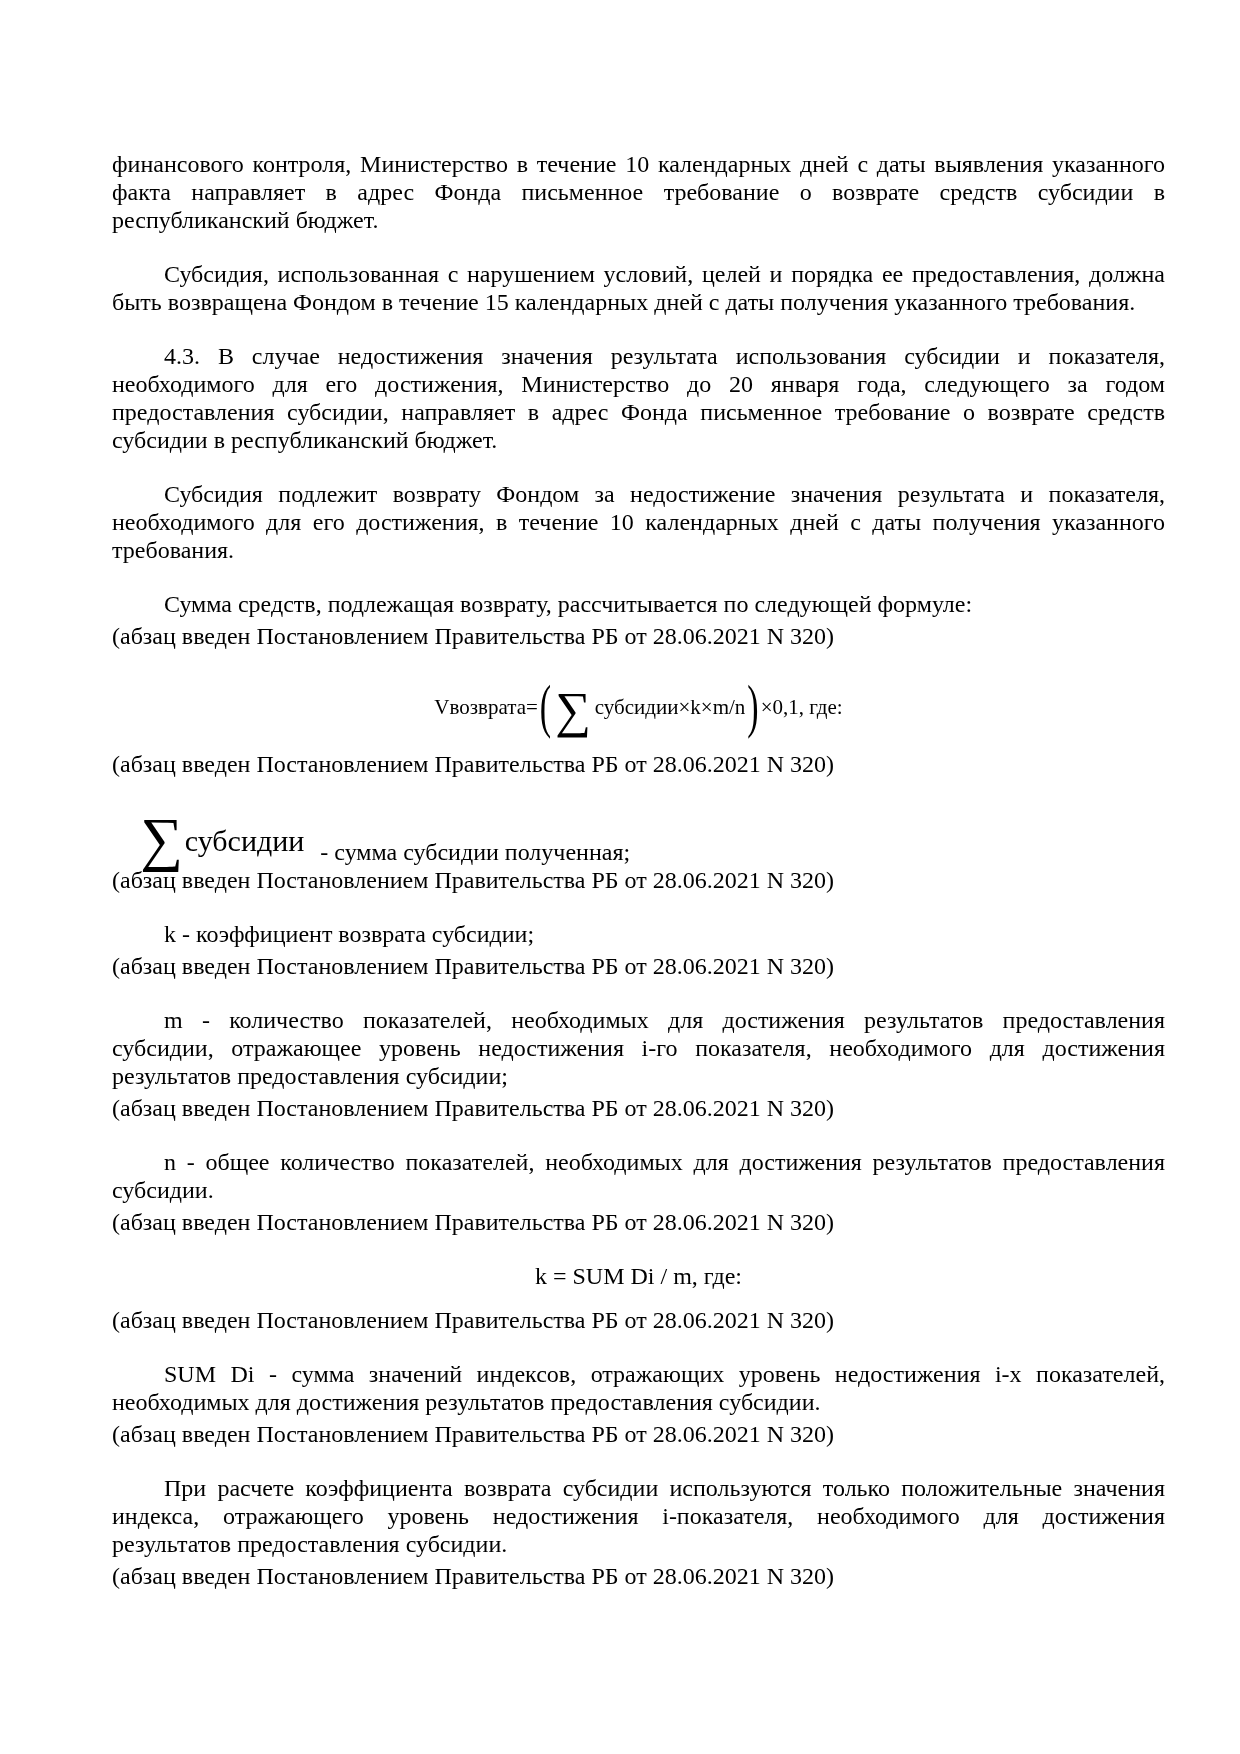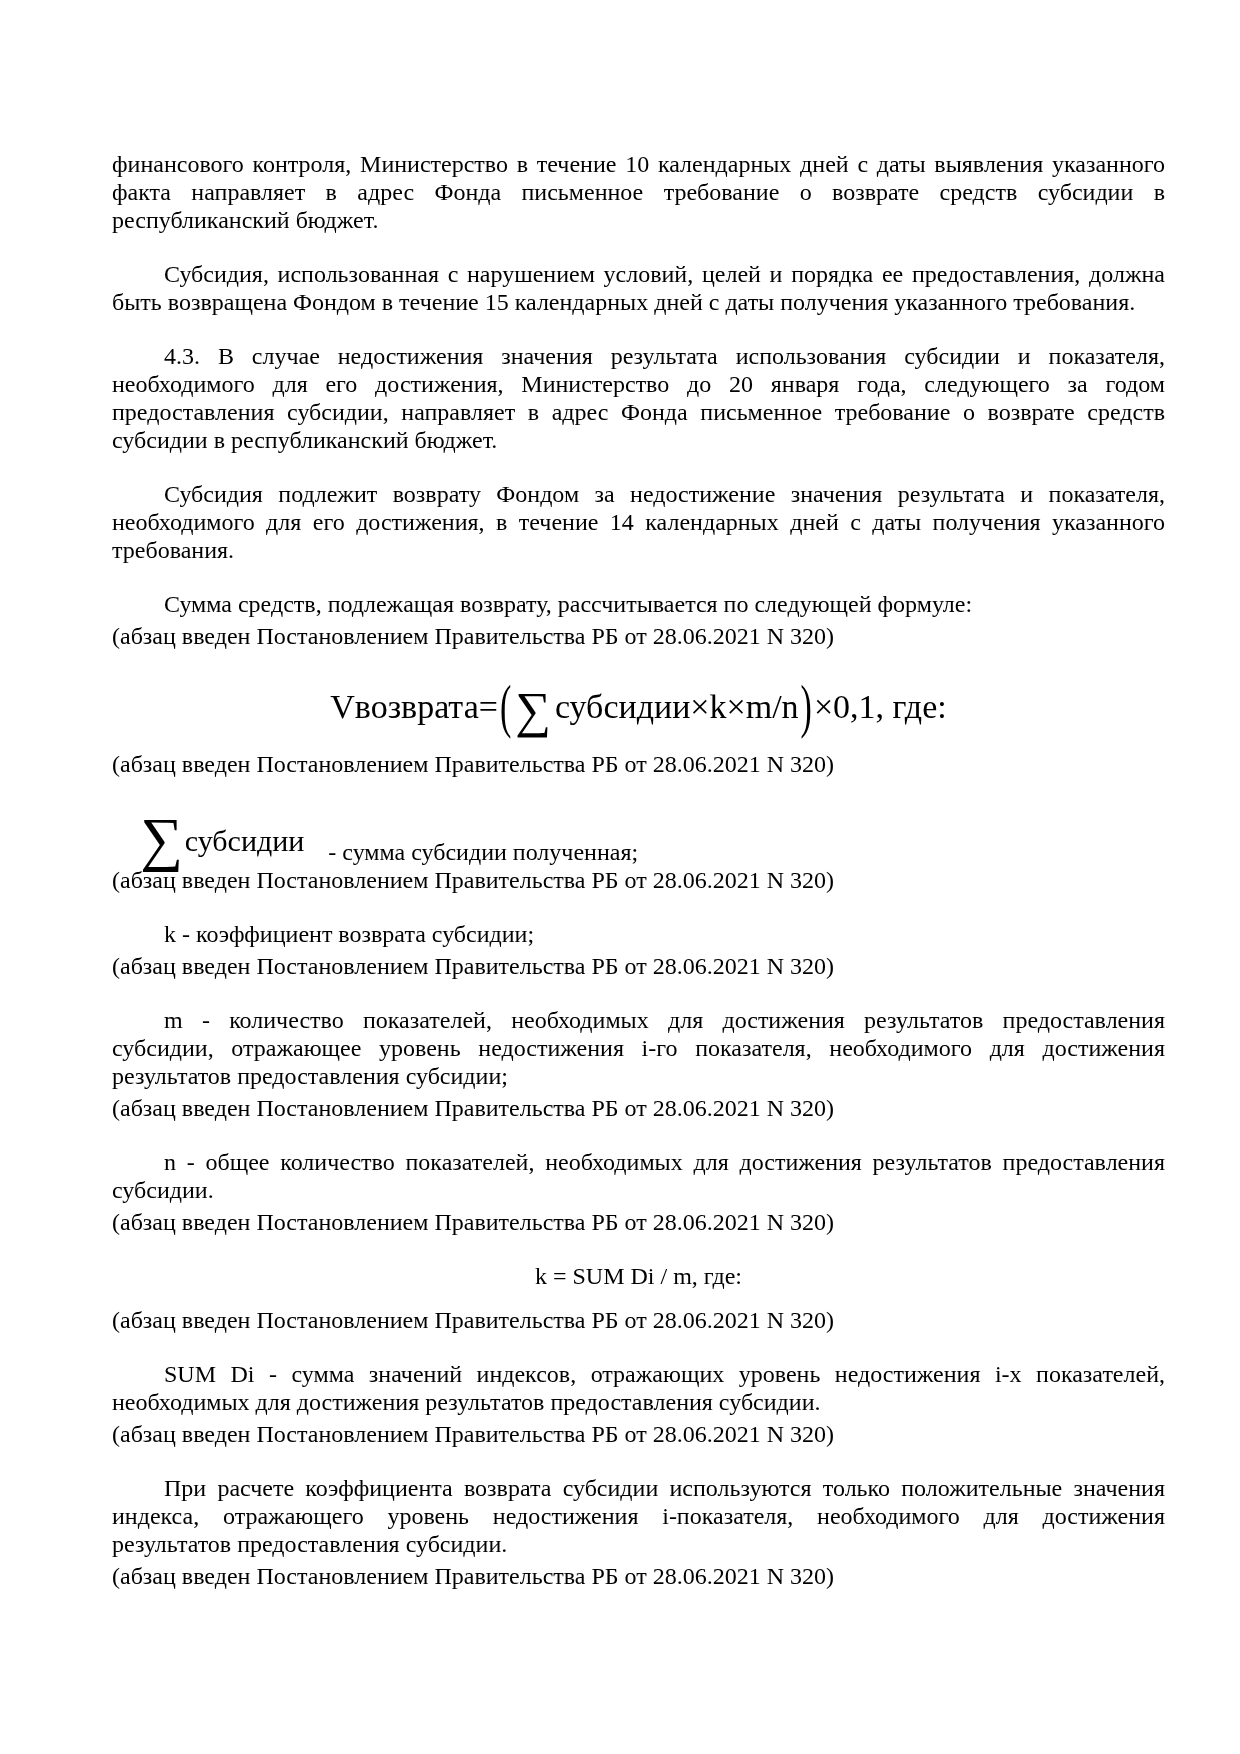--- a/index.html
+++ b/index.html
@@ -31,21 +31,21 @@
   .note.last { margin-bottom: 0; }
 
   
   .formula-line {
     display: flex;
     justify-content: center;
     align-items: center;
     margin: 16px 0 12px 0;
     height: 62px;
   }
-  .f-txt { font-size: 34px; line-height: 1; white-space: pre; }
+  .f-txt { font-size: 21px; line-height: 1; white-space: pre; }
   .paren {
     display: inline-block;
     font-size: 34px;
     line-height: 1;
     transform: scaleY(1.75);
     margin: 0 2px;
   }
   .sigma {
     font-size: 50px;
     line-height: 1;
@@ -55,41 +55,41 @@
   }
 
   
   .sigma-def {
     display: flex;
     align-items: flex-end;
     margin: 6px 0 0 28px;
     height: 62px;
   }
   .sigma-big { font-size: 60px; line-height: 0.9; }
-  .sigma-label { font-size: 30px; line-height: 1; margin: 0 8px 10px 2px; }
+  .sigma-label { font-size: 30px; line-height: 1; margin: 0 0 10px 2px; }
   .sigma-rest { font-size: 24px; line-height: 1; margin: 0 0 2px 16px; }
 
   
   .formula-center {
     text-align: center;
     margin: 18px 0 16px 0;
   }
 </style>
 </head>
 <body>
 
 <div class="page">
 
   <p class="p first">финансового контроля, Министерство в течение 10 календарных дней с даты выявления указанного факта направляет в адрес Фонда письменное требование о возврате средств субсидии в республиканский бюджет.</p>
 
   <p class="p">Субсидия, использованная с нарушением условий, целей и порядка ее предоставления, должна быть возвращена Фондом в течение 15 календарных дней с даты получения указанного требования.</p>
 
   <p class="p">4.3. В случае недостижения значения результата использования субсидии и показателя, необходимого для его достижения, Министерство до 20 января года, следующего за годом предоставления субсидии, направляет в адрес Фонда письменное требование о возврате средств субсидии в республиканский бюджет.</p>
 
-  <p class="p">Субсидия подлежит возврату Фондом за недостижение значения результата и показателя, необходимого для его достижения, в течение 14 календарных дней с даты получения указанного требования.</p>
+  <p class="p">Субсидия подлежит возврату Фондом за недостижение значения результата и показателя, необходимого для его достижения, в течение 10 календарных дней с даты получения указанного требования.</p>
 
   <p class="p tight">Сумма средств, подлежащая возврату, рассчитывается по следующей формуле:</p>
   <p class="note">(абзац введен Постановлением Правительства РБ от 28.06.2021 N 320)</p>
 
   <div class="formula-line">
     <span class="f-txt">Vвозврата=</span>
     <span class="paren">(</span>
     <span class="sigma">∑</span>
     <span class="f-txt">субсидии×k×m/n</span>
     <span class="paren">)</span>

